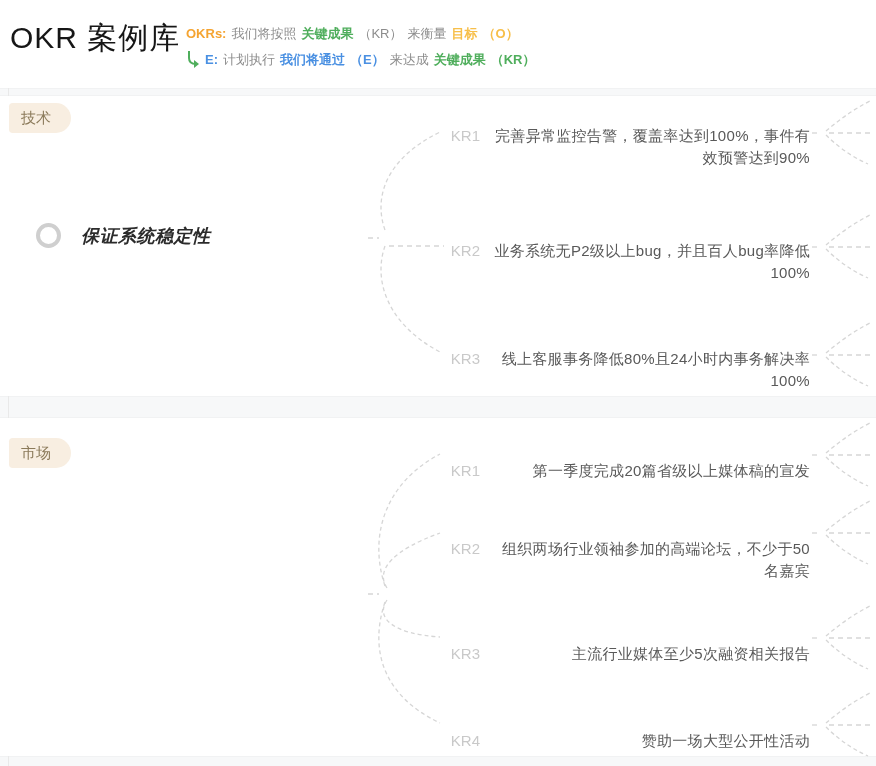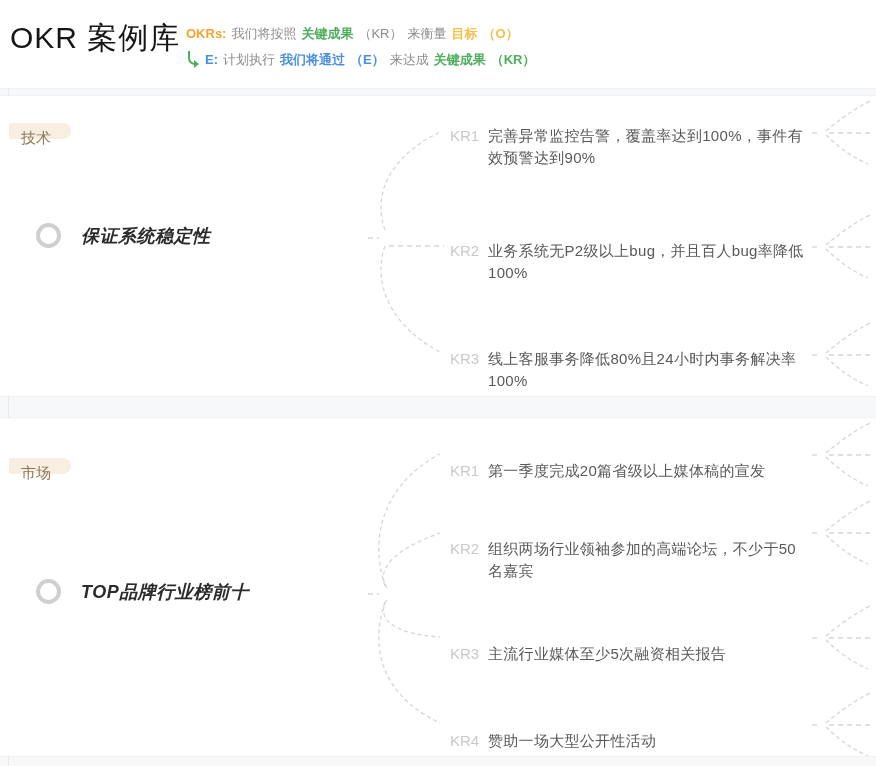--- a/index.html
+++ b/index.html
@@ -1,17 +1,17 @@
 <!DOCTYPE html>
 <html style="--orange: #f5a431; --yellow: #f7bf4a; --green: #4fae5c; --blue: #4a90e2; --grayText: #8c8c8c; --krLabel: #c9c9c9; --krText: #595959; --dash: #d6d6d6; --tagBg: #f8eee1; --tagText: #8b7a5a;"><head>
 <meta charset="utf-8">
 <style>
   html,body{margin:0;padding:0;background:#fff;}
   body{font-family:"Liberation Sans","DejaVu Sans",sans-serif;}
-  .canvas{position:relative;width:876px;height:766px;background:#fff;overflow:hidden;}
+  .canvas{position:relative;width:876px;height:766px;background:#fff;overflow:hidden;text-align:right;}
 
   
   .page-header{position:absolute;left:0;top:0;width:876px;height:88px;background:#fff;}
   .page-title{position:absolute;left:10px;top:18px;margin:0;font-size:30px;font-weight:500;color:#161616;letter-spacing:1px;}
   .legend{position:absolute;left:186px;top:21px;font-size:13px;line-height:26px;color:var(--grayText);white-space:nowrap;}
   .legend .row{display:flex;align-items:center;}
   .legend span{margin-right:5px;}
   .b{font-weight:bold;}
   .c-orange{color:var(--orange);}
   .c-yellow{color:var(--yellow);}
@@ -25,23 +25,23 @@
   .band1{top:88px;height:8px;}
   .band2{top:396px;height:22px;}
   .band3{top:756px;height:10px;border-bottom:none;}
   .left-rule{position:absolute;left:8px;top:88px;width:1px;height:678px;background:#e9e9e9;}
 
   
   .card{position:absolute;left:0;width:876px;background:#fff;}
   .card1{top:96px;height:300px;}
   .card2{top:418px;height:338px;}
 
-  .tag{position:absolute;left:9px;height:16px;line-height:30px;padding:0 20px 0 12px;
+  .tag{position:absolute;left:9px;height:30px;line-height:30px;padding:0 20px 0 12px;
        background:var(--tagBg);color:var(--tagText);font-size:15px;
-       border-radius:4px 16px 16px 4px;margin-top:20px;}
+       border-radius:4px 16px 16px 4px;}
   .card1 .tag{top:7px;}
   .card2 .tag{top:20px;}
 
   .objective{position:absolute;left:36px;display:flex;align-items:center;cursor:default;}
   .card1 .objective{top:127px;}
   .card2 .objective{top:561px - 418px;}
   .card2 .objective{top:161px;}
   .obj-circle{width:17px;height:17px;border:4px solid #cfcfcf;border-radius:50%;background:#fff;display:inline-block;}
   .obj-text{margin-left:20px;font-size:18px;font-weight:600;color:#2b2b2b;letter-spacing:0.5px;font-style:italic;}
 
@@ -150,24 +150,20 @@
       <path class="dash d54" d="M19,37 H64"></path>
         <path class="dash d43" d="M16,39 C26,49 40,60 58,68"></path>
     </svg>
   </section>
 
   <section class="card card2">
     <div class="tag">
       <span>市场</span>
     </div>
 
-    <div class="objective">
-      <span class="obj-circle"></span>
-      <span class="obj-text">TOP品牌行业榜前十</span>
-    </div>
 
     <svg class="connector" width="94" height="338" viewBox="0 0 94 338">
       <path class="dash d54" d="M10,176 H21"></path>
       <path class="dash d43" d="M27,168 C11,120 25,66 82,36"></path>
       <path class="dash d43" d="M29,170 C17,152 35,132 82,115"></path>
       <path class="dash d43" d="M29,182 C17,200 35,216 82,219"></path>
       <path class="dash d43" d="M27,184 C11,232 25,278 82,305"></path>
     </svg>
 
     <div class="kr s1-kr0">

